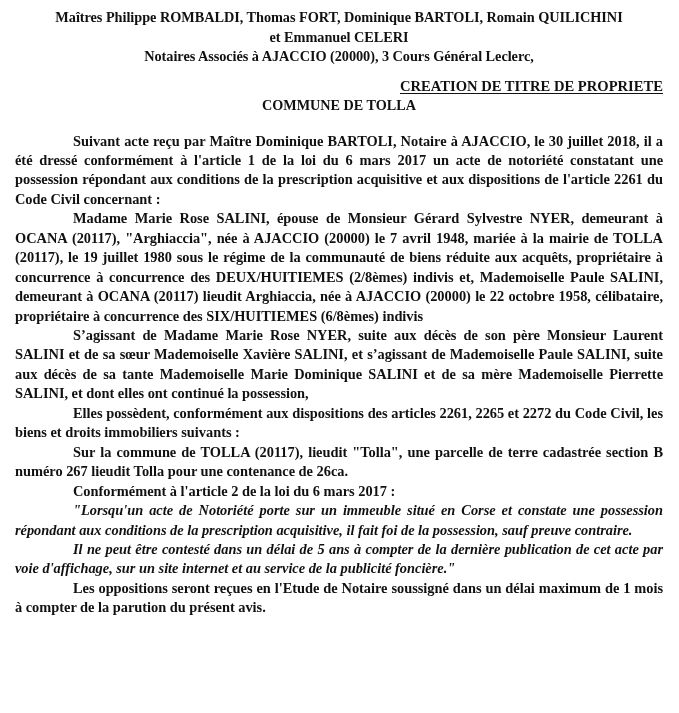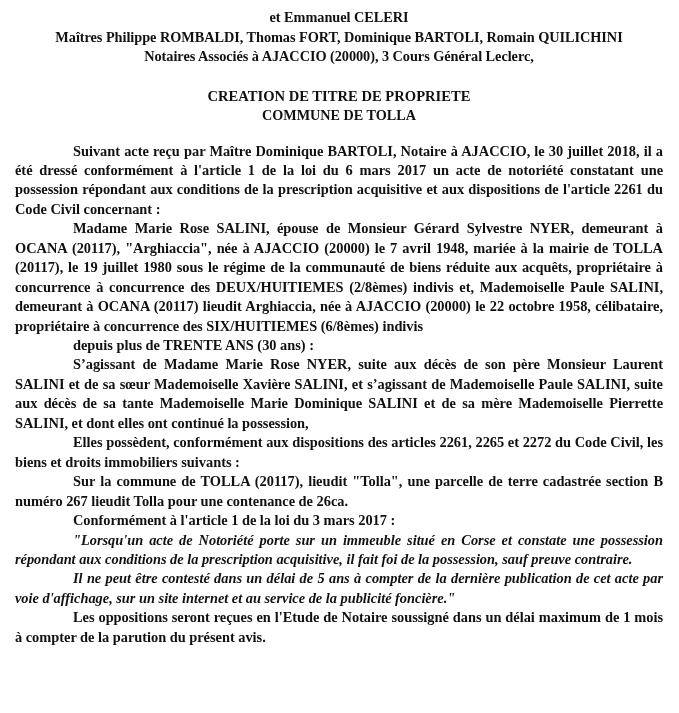--- a/index.html
+++ b/index.html
@@ -24,26 +24,27 @@
     padding: 8px 16px 0 15px;
   }
   .hdr {
     text-align: center;
     font-weight: bold;
     font-size: 14.3px;
     line-height: 19.5px;
     letter-spacing: -0.05px;
   }
   .title {
-    text-align: center;
+    text-align: right;
     font-weight: bold;
     font-size: 14.6px;
     line-height: 19px;
+    text-decoration: underline;
     text-underline-offset: 2px;
-    margin-top: 20px;
+    margin-top: 10px;
   }
   .subtitle {
     text-align: center;
     font-weight: bold;
     font-size: 14.2px;
     line-height: 19px;
   }
   .body-block {
     margin-top: 17px;
   }
@@ -72,44 +73,43 @@
     text-indent: 62px;
     text-align: left;
   }
 </style>
 </head>
 <body>
 
 <div class="page">
 
   <div class="hdr">
+    <div>Maîtres Philippe ROMBALDI, Thomas FORT, Dominique BARTOLI, Romain QUILICHINI</div>
     <div>et Emmanuel CELERI</div>
-    <div>Maîtres Philippe ROMBALDI, Thomas FORT, Dominique BARTOLI, Romain QUILICHINI</div>
     <div>Notaires Associés à AJACCIO (20000), 3 Cours Général Leclerc,</div>
   </div>
 
   <div class="title">CREATION DE TITRE DE PROPRIETE</div>
 
   <div class="subtitle">COMMUNE DE TOLLA</div>
 
   <div class="body-block">
 
     <p class="para last-line-left">Suivant acte reçu par Maître Dominique BARTOLI, Notaire à AJACCIO, le 30 juillet 2018, il a été dressé conformément à l'article 1 de la loi du 6 mars 2017 un acte de notoriété constatant une possession répondant aux conditions de la prescription acquisitive et aux dispositions de l'article 2261 du Code Civil concernant :</p>
 
     <p class="para last-line-left">Madame Marie Rose SALINI, épouse de Monsieur Gérard Sylvestre NYER, demeurant à OCANA (20117), "Arghiaccia", née à AJACCIO (20000) le 7 avril 1948, mariée à la mairie de TOLLA (20117), le 19 juillet 1980 sous le régime de la communauté de biens réduite aux acquêts, propriétaire à concurrence à concurrence des DEUX/HUITIEMES (2/8èmes) indivis et, Mademoiselle Paule SALINI, demeurant à OCANA (20117) lieudit Arghiaccia, née à AJACCIO (20000) le 22 octobre 1958, célibataire, propriétaire à concurrence des SIX/HUITIEMES (6/8èmes) indivis</p>
 
-    <p class="para last-line-left">depuis plus de TRENTE ANS (30 ans) :</p>
 
     <p class="para last-line-left">S’agissant de Madame Marie Rose NYER, suite aux décès de son père Monsieur Laurent SALINI et de sa sœur Mademoiselle Xavière SALINI, et s’agissant de Mademoiselle Paule SALINI, suite aux décès de sa tante Mademoiselle Marie Dominique SALINI et de sa mère Mademoiselle Pierrette SALINI, et dont elles ont continué la possession,</p>
 
     <p class="para last-line-left">Elles possèdent, conformément aux dispositions des articles 2261, 2265 et 2272 du Code Civil, les biens et droits immobiliers suivants :</p>
 
     <p class="para last-line-left">Sur la commune de TOLLA (20117), lieudit "Tolla", une parcelle de terre cadastrée section B numéro 267 lieudit Tolla pour une contenance de 26ca.</p>
 
-    <p class="para last-line-left">Conformément à l'article 1 de la loi du 3 mars 2017 :</p>
+    <p class="para last-line-left">Conformément à l'article 2 de la loi du 6 mars 2017 :</p>
 
     <p class="para ital last-line-left">"Lorsqu'un acte de Notoriété porte sur un immeuble situé en Corse et constate une possession répondant aux conditions de la prescription acquisitive, il fait foi de la possession, sauf preuve contraire.</p>
 
     <p class="para ital last-line-left">Il ne peut être contesté dans un délai de 5 ans à compter de la dernière publication de cet acte par voie d'affichage, sur un site internet et au service de la publicité foncière."</p>
 
     <p class="para last-line-left">Les oppositions seront reçues en l'Etude de Notaire soussigné dans un délai maximum de 1 mois à compter de la parution du présent avis.</p>
 
 
   </div>
 

